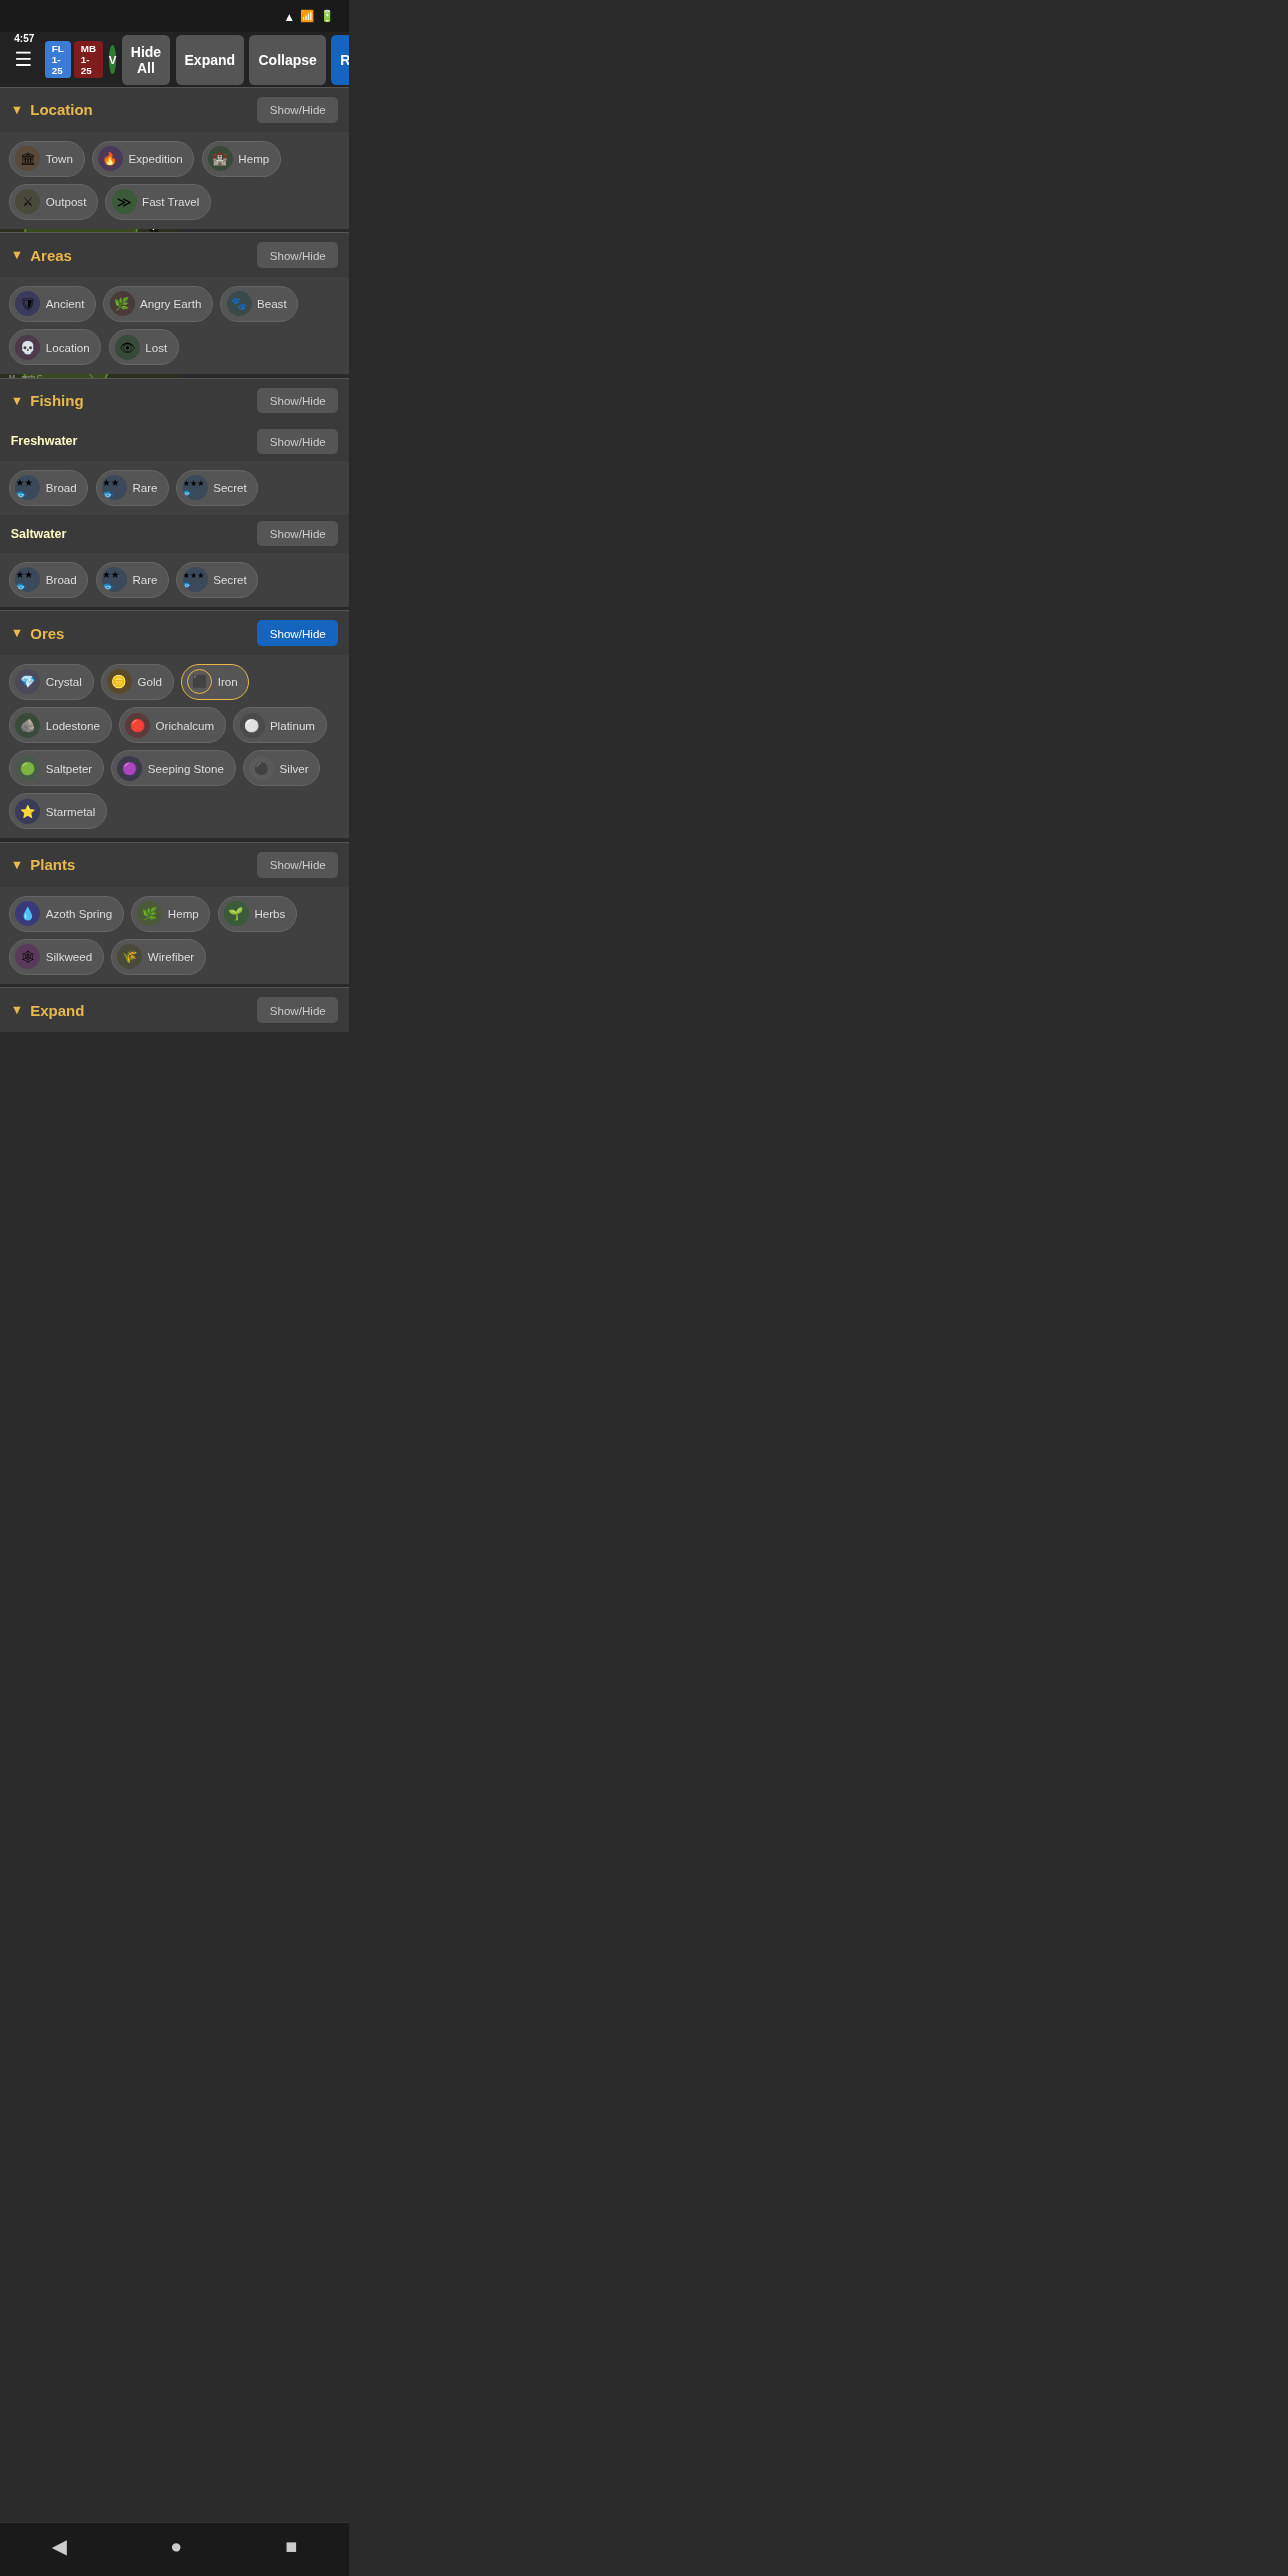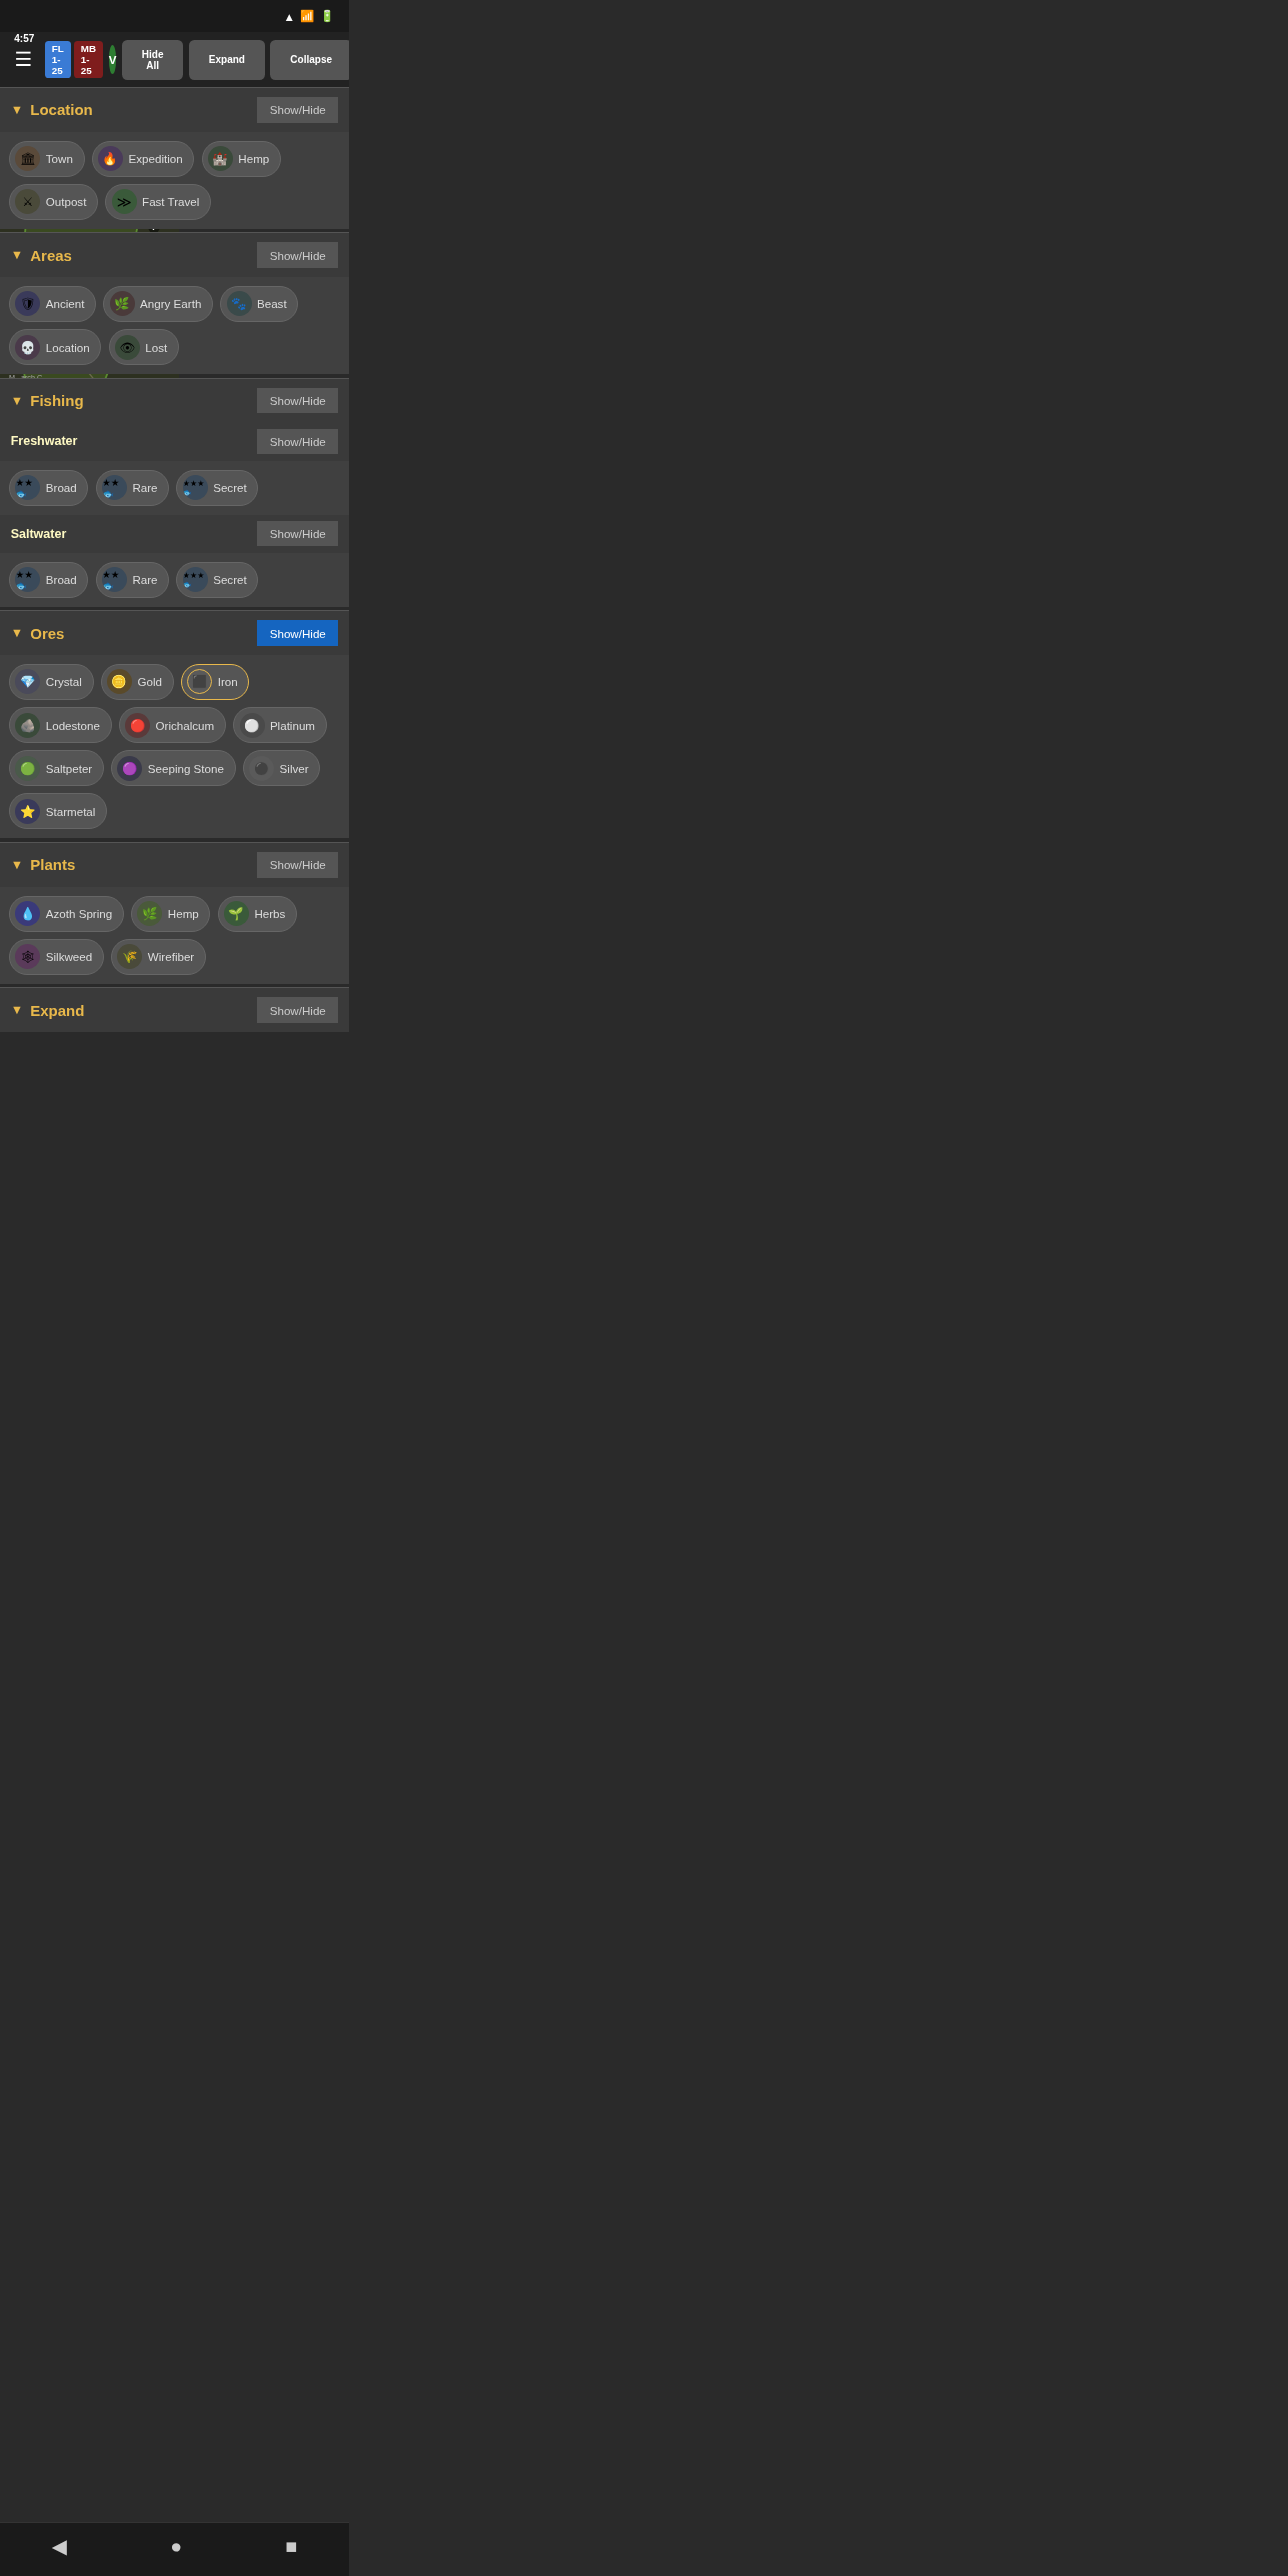--- a/index.html
+++ b/index.html
@@ -62,23 +62,23 @@
     .badge-fl { background: #3a7bd5; }
     .badge-mb { background: #7f1d1d; }
 
     .top-actions {
       display: flex;
       gap: 5.4px;
       flex: 1;
       justify-content: flex-end;
     }
     .action-btn {
-      padding: 9px 20px;
+      padding: 9px 9px;
       border-radius: 5.4px;
-      font-size: 10px;
+      font-size: 14px;
       font-weight: bold;
       cursor: pointer;
       border: none;
       color: #fff;
     }
     .btn-gray { background: #555; }
     .btn-blue { background: #1565c0; }
 
     
     .main-content {
@@ -110,21 +110,21 @@
     .section-title {
       color: #e8b84b;
       font-size: 15px;
       font-weight: bold;
     }
     .show-hide-btn {
       background: #555;
       color: #ccc;
       border: none;
       padding: 6.3px 12.5px;
-      border-radius: 0;
+      border-radius: 5px;
       font-size: 11.6px;
       cursor: pointer;
       margin-left: 32px;
     }
     .show-hide-btn.active {
       background: #1565c0;
       color: #fff;
     }
 
     

